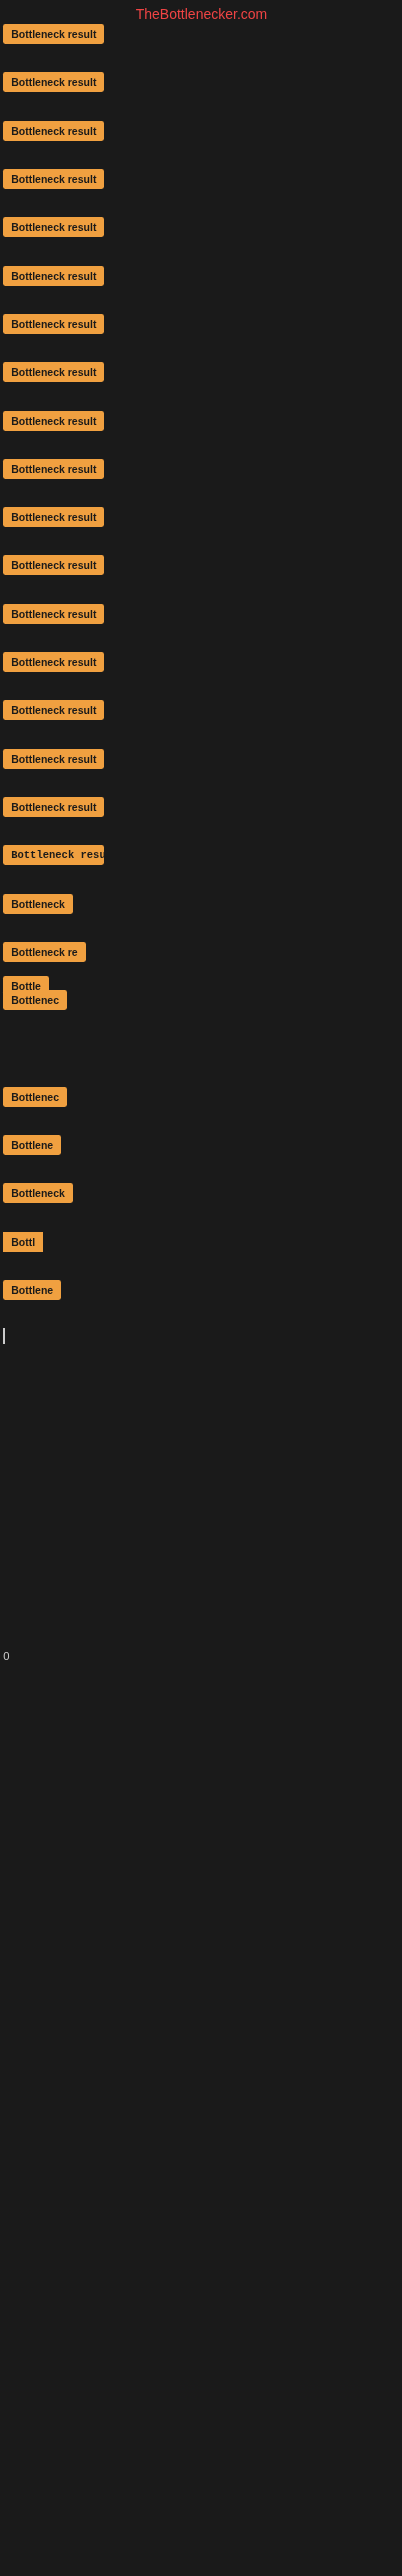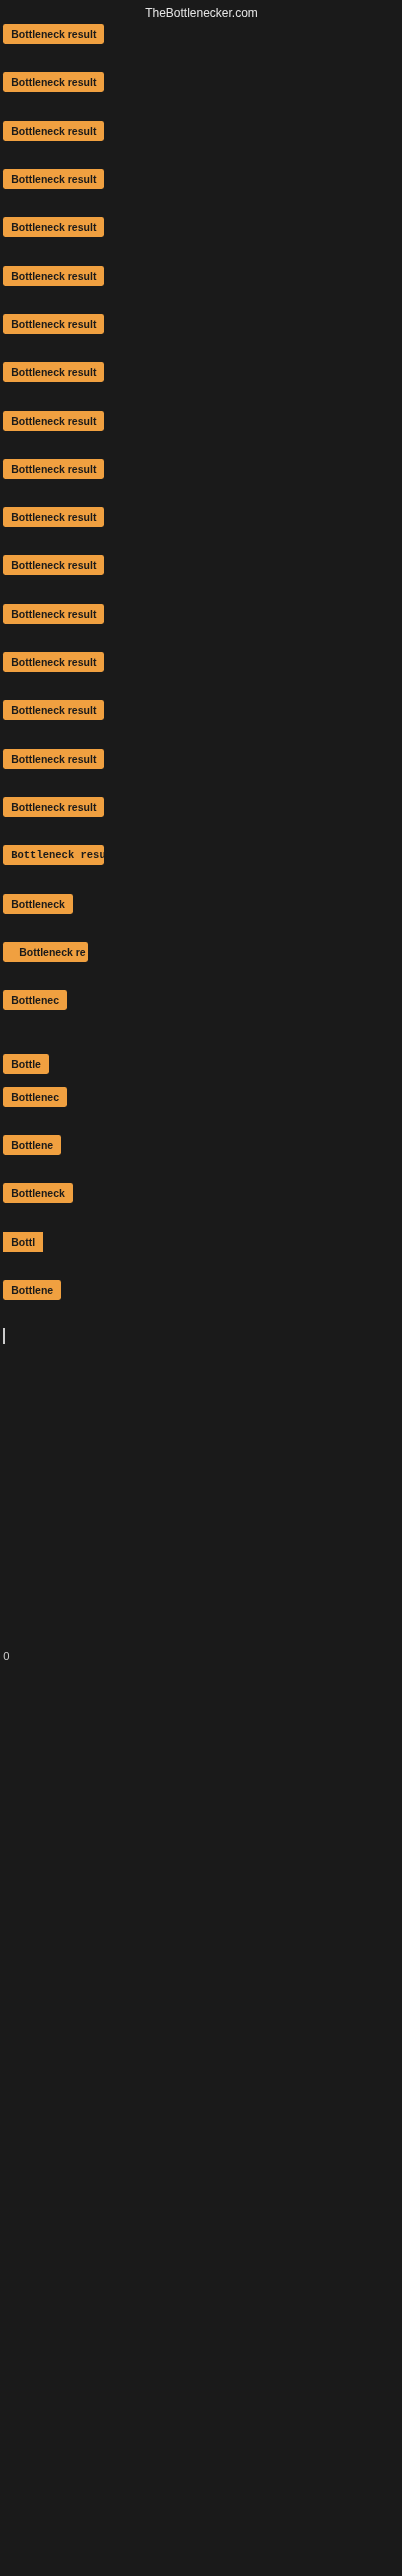--- a/index.html
+++ b/index.html
@@ -14,21 +14,21 @@
       background-color: #1a1a1a;
       font-family: Arial, sans-serif;
       position: relative;
     }
   </style>
 </head>
 <body>
 
 <div style="position: relative; width: 403px; min-height: 2576px; background-color: #1a1a1a;">
 
-  <div style="text-align: center; color: #e5e5e5; font-size: 12px; padding: 6.4px 0; position: absolute; top: 0; left: 0; right: 0;">
+  <div style="text-align: center; color: #ef4444; font-size: 14px; padding: 6.4px 0; position: absolute; top: 0; left: 0; right: 0;">
     <span>TheBottlenecker.com</span>
   </div>
 
   <div id="rows-container">
       <div style="position: absolute; top: 24px; left: 3.2px;"><span style="display: inline-block; background-color: rgb(240, 160, 64); color: rgb(26, 26, 26); font-size: 10.5px; font-weight: bold; padding: 4px 8px; border-radius: 2.4px; max-width: 125px; overflow: hidden; white-space: nowrap;">Bottleneck result</span></div>
       <div style="position: absolute; top: 72px; left: 3.2px;"><span style="display: inline-block; background-color: rgb(240, 160, 64); color: rgb(26, 26, 26); font-size: 10.5px; font-weight: bold; padding: 4px 8px; border-radius: 2.4px; max-width: 125px; overflow: hidden; white-space: nowrap;">Bottleneck result</span></div>
       <div style="position: absolute; top: 121px; left: 3.2px;"><span style="display: inline-block; background-color: rgb(240, 160, 64); color: rgb(26, 26, 26); font-size: 10.5px; font-weight: bold; padding: 4px 8px; border-radius: 2.4px; max-width: 125px; overflow: hidden; white-space: nowrap;">Bottleneck result</span></div>
       <div style="position: absolute; top: 169px; left: 3.2px;"><span style="display: inline-block; background-color: rgb(240, 160, 64); color: rgb(26, 26, 26); font-size: 10.5px; font-weight: bold; padding: 4px 8px; border-radius: 2.4px; max-width: 125px; overflow: hidden; white-space: nowrap;">Bottleneck result</span></div>
       <div style="position: absolute; top: 217px; left: 3.2px;"><span style="display: inline-block; background-color: rgb(240, 160, 64); color: rgb(26, 26, 26); font-size: 10.5px; font-weight: bold; padding: 4px 8px; border-radius: 2.4px; max-width: 125px; overflow: hidden; white-space: nowrap;">Bottleneck result</span></div>
       <div style="position: absolute; top: 266px; left: 3.2px;"><span style="display: inline-block; background-color: rgb(240, 160, 64); color: rgb(26, 26, 26); font-size: 10.5px; font-weight: bold; padding: 4px 8px; border-radius: 2.4px; max-width: 125px; overflow: hidden; white-space: nowrap;">Bottleneck result</span></div>
@@ -38,23 +38,23 @@
       <div style="position: absolute; top: 459px; left: 3.2px;"><span style="display: inline-block; background-color: rgb(240, 160, 64); color: rgb(26, 26, 26); font-size: 10.5px; font-weight: bold; padding: 4px 8px; border-radius: 2.4px; max-width: 125px; overflow: hidden; white-space: nowrap;">Bottleneck result</span></div>
       <div style="position: absolute; top: 507px; left: 3.2px;"><span style="display: inline-block; background-color: rgb(240, 160, 64); color: rgb(26, 26, 26); font-size: 10.5px; font-weight: bold; padding: 4px 8px; border-radius: 2.4px; max-width: 125px; overflow: hidden; white-space: nowrap;">Bottleneck result</span></div>
       <div style="position: absolute; top: 555px; left: 3.2px;"><span style="display: inline-block; background-color: rgb(240, 160, 64); color: rgb(26, 26, 26); font-size: 10.5px; font-weight: bold; padding: 4px 8px; border-radius: 2.4px; max-width: 125px; overflow: hidden; white-space: nowrap;">Bottleneck result</span></div>
       <div style="position: absolute; top: 604px; left: 3.2px;"><span style="display: inline-block; background-color: rgb(240, 160, 64); color: rgb(26, 26, 26); font-size: 10.5px; font-weight: bold; padding: 4px 8px; border-radius: 2.4px; max-width: 125px; overflow: hidden; white-space: nowrap;">Bottleneck result</span></div>
       <div style="position: absolute; top: 652px; left: 3.2px;"><span style="display: inline-block; background-color: rgb(240, 160, 64); color: rgb(26, 26, 26); font-size: 10.5px; font-weight: bold; padding: 4px 8px; border-radius: 2.4px; max-width: 125px; overflow: hidden; white-space: nowrap;">Bottleneck result</span></div>
       <div style="position: absolute; top: 700px; left: 3.2px;"><span style="display: inline-block; background-color: rgb(240, 160, 64); color: rgb(26, 26, 26); font-size: 10.5px; font-weight: bold; padding: 4px 8px; border-radius: 2.4px; max-width: 125px; overflow: hidden; white-space: nowrap;">Bottleneck result</span></div>
       <div style="position: absolute; top: 749px; left: 3.2px;"><span style="display: inline-block; background-color: rgb(240, 160, 64); color: rgb(26, 26, 26); font-size: 10.5px; font-weight: bold; padding: 4px 8px; border-radius: 2.4px; max-width: 125px; overflow: hidden; white-space: nowrap;">Bottleneck result</span></div>
       <div style="position: absolute; top: 797px; left: 3.2px;"><span style="display: inline-block; background-color: rgb(240, 160, 64); color: rgb(26, 26, 26); font-size: 10.5px; font-weight: bold; padding: 4px 8px; border-radius: 2.4px; max-width: 113px; overflow: hidden; white-space: nowrap;">Bottleneck result</span></div>
       <div style="position: absolute; top: 845px; left: 3.2px; font-family: Liberation Mono, monospace;"><span style="display: inline-block; background-color: rgb(240, 160, 64); color: rgb(26, 26, 26); font-size: 10.5px; font-weight: bold; padding: 4px 8px; border-radius: 2.4px; max-width: 101px; overflow: hidden; white-space: nowrap;">Bottleneck resu</span></div>
       <div style="position: absolute; top: 894px; left: 3.2px;"><span style="display: inline-block; background-color: rgb(240, 160, 64); color: rgb(26, 26, 26); font-size: 10.5px; font-weight: bold; padding: 4px 8px; border-radius: 2.4px; max-width: 72px; overflow: hidden; white-space: nowrap;">Bottleneck</span></div>
-      <div style="position: absolute; top: 942px; left: 3.2px;"><span style="display: inline-block; background-color: rgb(240, 160, 64); color: rgb(26, 26, 26); font-size: 10.5px; font-weight: bold; padding: 4px 16px; border-radius: 2.4px; max-width: 85px; overflow: hidden; white-space: nowrap;">Bottleneck re</span></div>
+      <div style="position: absolute; top: 942px; left: 3.2px;"><span style="display: inline-block; background-color: rgb(240, 160, 64); color: rgb(26, 26, 26); font-size: 10.5px; font-weight: bold; padding: 4px 8px; border-radius: 2.4px; max-width: 85px; overflow: hidden; white-space: nowrap;">Bottleneck re</span></div>
       <div style="position: absolute; top: 990px; left: 3.2px;"><span style="display: inline-block; background-color: rgb(240, 160, 64); color: rgb(26, 26, 26); font-size: 10.5px; font-weight: bold; padding: 4px 8px; border-radius: 2.4px; max-width: 66px; overflow: hidden; white-space: nowrap;">Bottlenec</span></div>
-      <div style="position: absolute; top: 1054px; left: 3.2px;"><span style="display: inline-block; background-color: rgb(240, 160, 64); color: rgb(26, 26, 26); font-size: 10.5px; font-weight: bold; padding: 4px 8px; border-radius: 2.4px; max-width: 47px; overflow: hidden; white-space: nowrap;">Bottle</span></div>
+      <div style="position: absolute; top: 976px; left: 3.2px;"><span style="display: inline-block; background-color: rgb(240, 160, 64); color: rgb(26, 26, 26); font-size: 10.5px; font-weight: bold; padding: 4px 8px; border-radius: 2.4px; max-width: 47px; overflow: hidden; white-space: nowrap;">Bottle</span></div>
       <div style="position: absolute; top: 1087px; left: 3.2px;"><span style="display: inline-block; background-color: rgb(240, 160, 64); color: rgb(26, 26, 26); font-size: 10.5px; font-weight: bold; padding: 4px 8px; border-radius: 2.4px; max-width: 66px; overflow: hidden; white-space: nowrap;">Bottlenec</span></div>
       <div style="position: absolute; top: 1135px; left: 3.2px;"><span style="display: inline-block; background-color: rgb(240, 160, 64); color: rgb(26, 26, 26); font-size: 10.5px; font-weight: bold; padding: 4px 8px; border-radius: 2.4px; max-width: 60px; overflow: hidden; white-space: nowrap;">Bottlene</span></div>
       <div style="position: absolute; top: 1183px; left: 3.2px;"><span style="display: inline-block; background-color: rgb(240, 160, 64); color: rgb(26, 26, 26); font-size: 10.5px; font-weight: bold; padding: 4px 8px; border-radius: 2.4px; max-width: 72px; overflow: hidden; white-space: nowrap;">Bottleneck</span></div>
       <div style="position: absolute; top: 1232px; left: 3.2px;"><span style="display: inline-block; background-color: rgb(240, 160, 64); color: rgb(26, 26, 26); font-size: 10.5px; font-weight: bold; padding: 4px 8px; border-radius: 0; max-width: 40px; overflow: hidden; white-space: nowrap;">Bottl</span></div>
       <div style="position: absolute; top: 1280px; left: 3.2px;"><span style="display: inline-block; background-color: rgb(240, 160, 64); color: rgb(26, 26, 26); font-size: 10.5px; font-weight: bold; padding: 4px 8px; border-radius: 2.4px; max-width: 60px; overflow: hidden; white-space: nowrap;">Bottlene</span></div>
     </div>
 
   <div id="cursor-element" style="position: absolute; left: 3.2px; width: 1.6px; height: 16px; background-color: rgb(204, 204, 204); top: 1328px;"></div>
 
   <div id="small-char-element" style="position: absolute; left: 3.2px; color: rgb(204, 204, 204); font-size: 11.3px; top: 1650px;">

